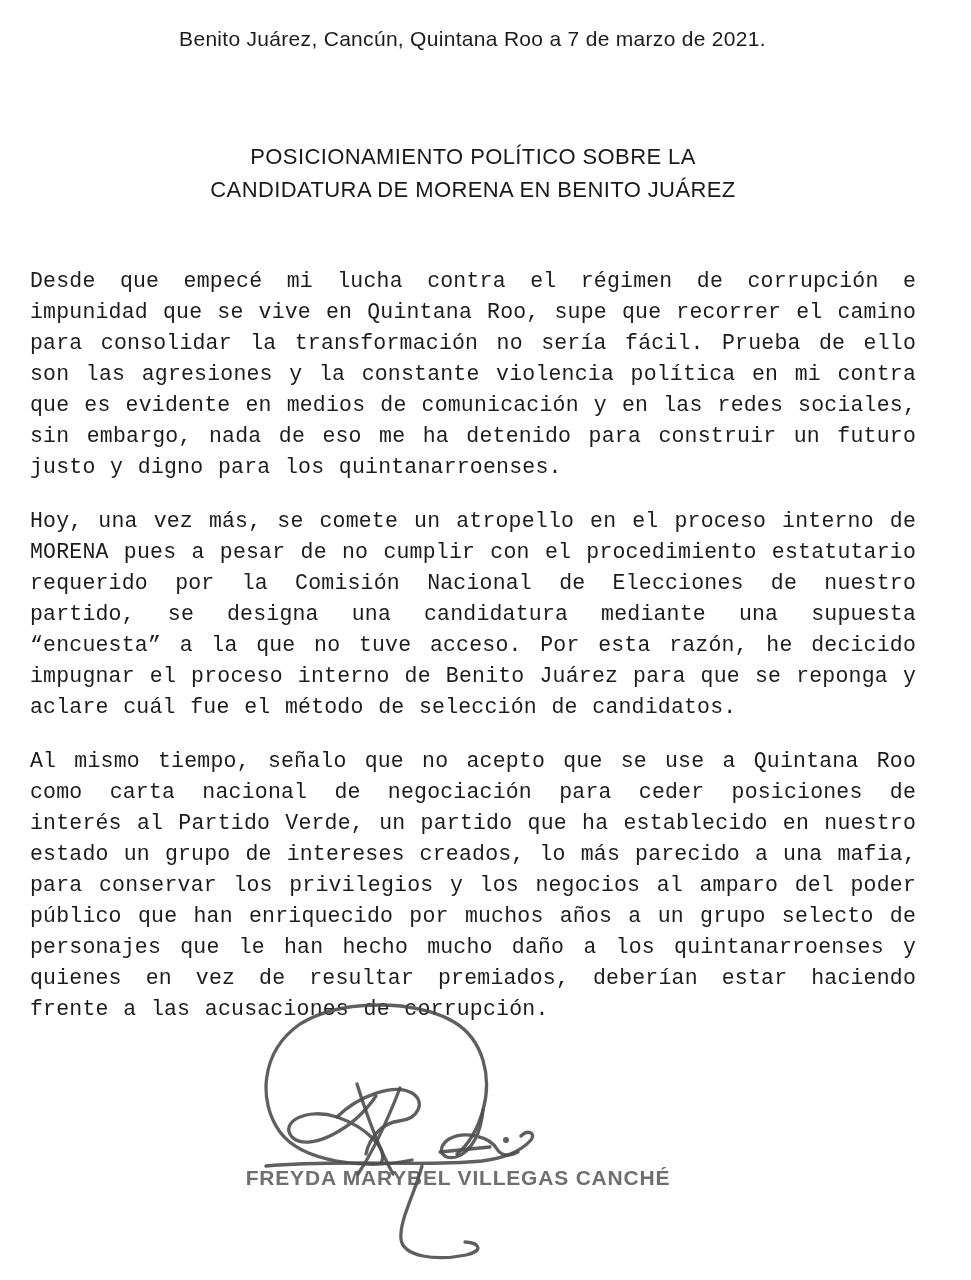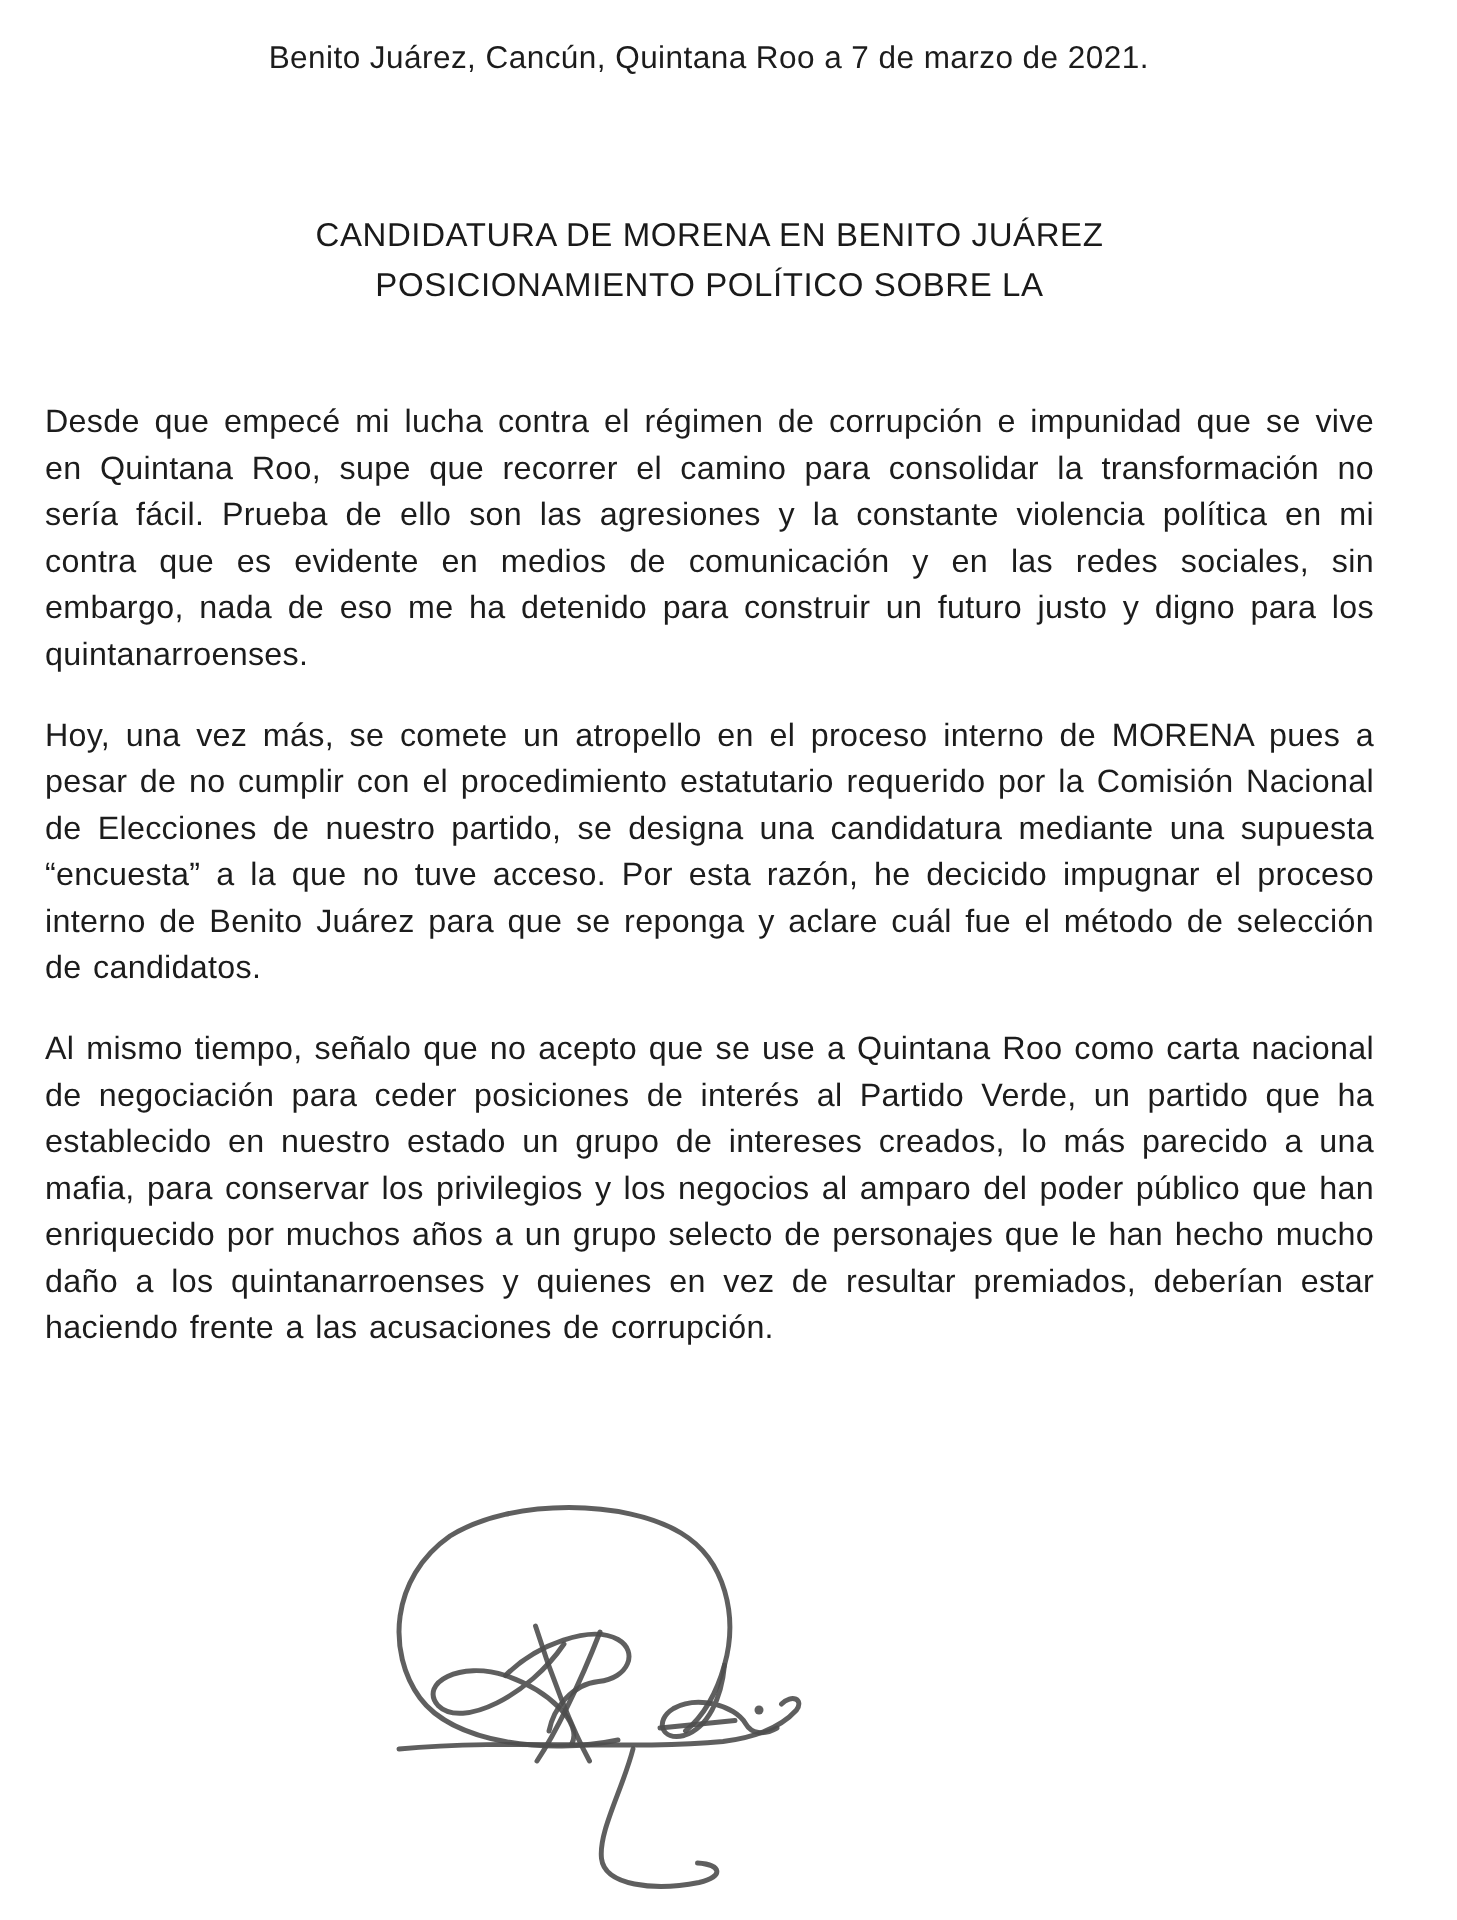--- a/index.html
+++ b/index.html
@@ -44,20 +44,21 @@
     width: 886px;
   }
   .body-text p {
     margin: 0 0 23px 0;
     font-size: 21.5px;
     line-height: 31px;
     text-align: justify;
     letter-spacing: 0.2px;
     word-spacing: 1.5px;
     color: #1c1c1c;
+    font-family: Liberation Mono, monospace;
   }
   .closing {
     position: absolute;
     top: 934px;
     left: 30px;
     width: 886px;
     text-align: center;
     font-size: 22px;
     letter-spacing: 0.3px;
     color: #1c1c1c;
@@ -102,33 +103,34 @@
   }
 </style>
 </head>
 <body>
 
 <div class="page">
 
   <div class="dateline">Benito Juárez, Cancún, Quintana Roo a 7 de marzo de 2021.</div>
 
   <div class="doc-title">
+    <div>POSICIONAMIENTO POLÍTICO SOBRE LA</div>
     <div>CANDIDATURA DE MORENA EN BENITO JUÁREZ</div>
-    <div>POSICIONAMIENTO POLÍTICO SOBRE LA</div>
   </div>
 
   <div class="body-text">
     <p>Desde que empecé mi lucha contra el régimen de corrupción e impunidad que se vive en Quintana Roo, supe que recorrer el camino para consolidar la transformación no sería fácil. Prueba de ello son las agresiones y la constante violencia política en mi contra que es evidente en medios de comunicación y en las redes sociales, sin embargo, nada de eso me ha detenido para construir un futuro justo y digno para los quintanarroenses.</p>
     <p>Hoy, una vez más, se comete un atropello en el proceso interno de MORENA pues a pesar de no cumplir con el procedimiento estatutario requerido por la Comisión Nacional de Elecciones de nuestro partido, se designa una candidatura mediante una supuesta “encuesta” a la que no tuve acceso. Por esta razón, he decicido impugnar el proceso interno de Benito Juárez para que se reponga y aclare cuál fue el método de selección de candidatos.</p>
     <p>Al mismo tiempo, señalo que no acepto que se use a Quintana Roo como carta nacional de negociación para ceder posiciones de interés al Partido Verde, un partido que ha establecido en nuestro estado un grupo de intereses creados, lo más parecido a una mafia, para conservar los privilegios y los negocios al amparo del poder público que han enriquecido por muchos años a un grupo selecto de personajes que le han hecho mucho daño a los quintanarroenses y quienes en vez de resultar premiados, deberían estar haciendo frente a las acusaciones de corrupción.</p>
   </div>
 
 
   <div class="signature-block">
 
+    <div class="signatory-name">FREYDA MARYBEL VILLEGAS CANCHÉ</div>
 
     <svg class="signature-svg" viewBox="0 0 330 270" xmlns="http://www.w3.org/2000/svg" aria-hidden="true">
 
       <path d="M 162,160 C 115,170 52,162 30,132 C 8,102 10,52 50,24 C 92,-2 168,0 204,22 C 234,40 242,78 233,110 C 228,128 219,144 207,154"></path>
 
       <path d="M 233,110 C 231,132 222,152 206,157 C 191,161 186,147 199,139 C 215,130 240,137 247,149 C 251,156 259,157 268,152"></path>
 
       <path d="M 16,166 C 90,159 170,167 232,161 C 256,158 272,150 281,140 C 286,133 278,129 271,136"></path>
 
       <circle cx="256" cy="140" r="3"></circle>

